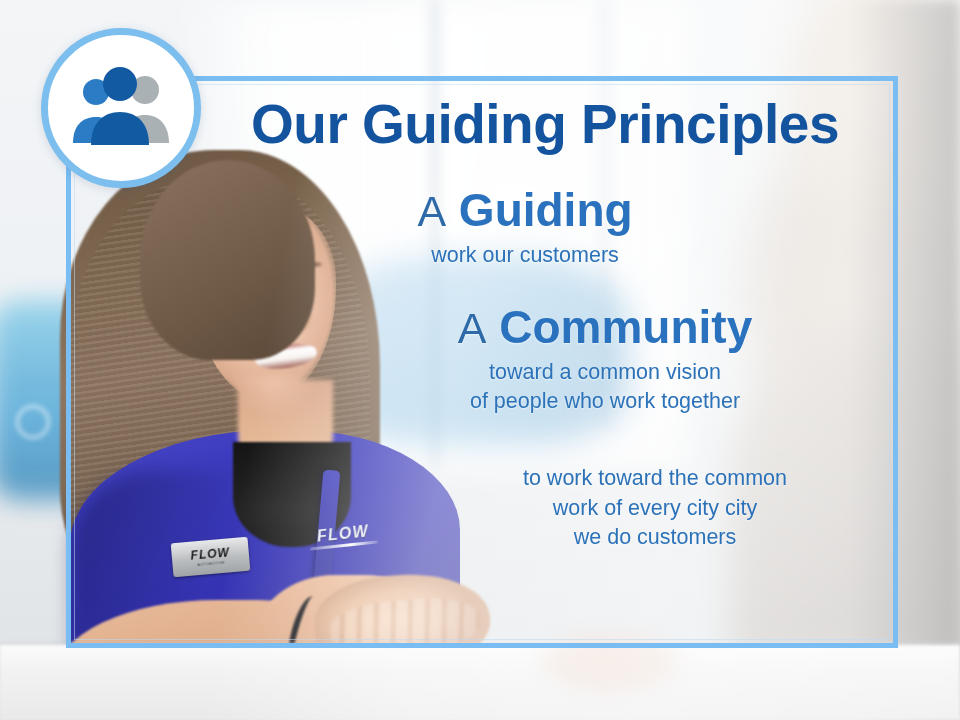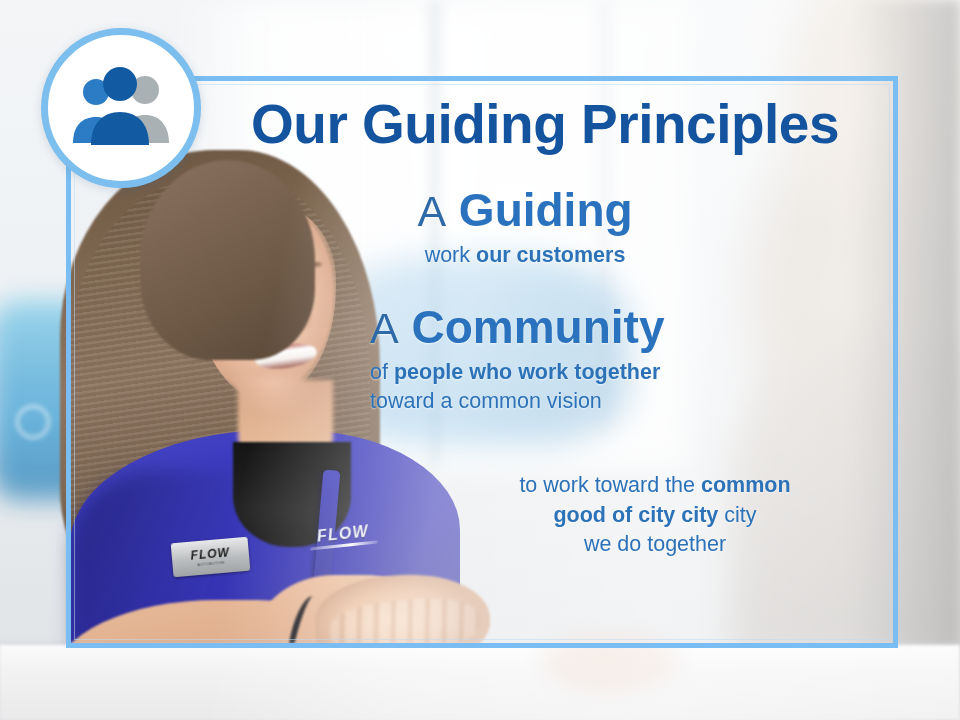--- a/index.html
+++ b/index.html
@@ -295,30 +295,30 @@
     font-size:46px; line-height:1.06; color:#2a72bd;
     white-space:nowrap; text-shadow:0 1px 2px rgba(255,255,255,.6);
   }
   .big .art{ font-weight:normal; color:#2f6aa8; font-size:43px; }
   .big .word{ font-weight:bold; }
   .sub{
     font-size:21.5px; line-height:1.38; color:#2c72b8;
     text-shadow:0 1px 2px rgba(255,255,255,.6);
     white-space:nowrap;
   }
-  .sub b{ font-weight:bold; }
+  .sub b{ font-weight:normal; }
 
   #b1{ left:330px; top:186px; width:390px; text-align:center; }
   #b1 .sub{ margin-top:6px; }
 
-  #b2{ left:370px; top:303px; width:470px; text-align:left; }
+  #b2{ left:370px; top:303px; width:470px; text-align:center; }
   #b2 .sub{ margin-top:6px; }
 
   #b3{ left:420px; top:463px; width:470px; text-align:center; }
-  #b3 .sub{ margin-top:8px; }
+  #b3 .sub{ margin-top:1px; }
 </style>
 </head>
 <body>
 
 <div id="stage">
 
   <div class="photo">
     <div class="bg-base"></div>
     <div class="bg-windows"></div>
     <div class="bg-window-mullion"></div>
@@ -400,26 +400,26 @@
         <div><span>work </span><b>our customers</b></div>
       </div>
   </div>
 
   <div class="block" id="b2">
     <div class="big">
       <span class="art">A</span>
       <span class="word">Community</span>
     </div>
     <div class="sub">
+        <div><span>toward a common vision</span></div>
         <div><span>of </span><b>people who work together</b></div>
-        <div><span>toward a common vision</span></div>
       </div>
   </div>
 
   <div class="block" id="b3">
     <div class="sub">
         <div><span>to work toward the </span><b>common</b></div>
-        <div><b>good of city city</b><span> city</span></div>
-        <div><span>we do together</span></div>
+        <div><b>work of every city</b><span> city</span></div>
+        <div><span>we do customers</span></div>
       </div>
   </div>
 
 </div>
 
 </body></html>

